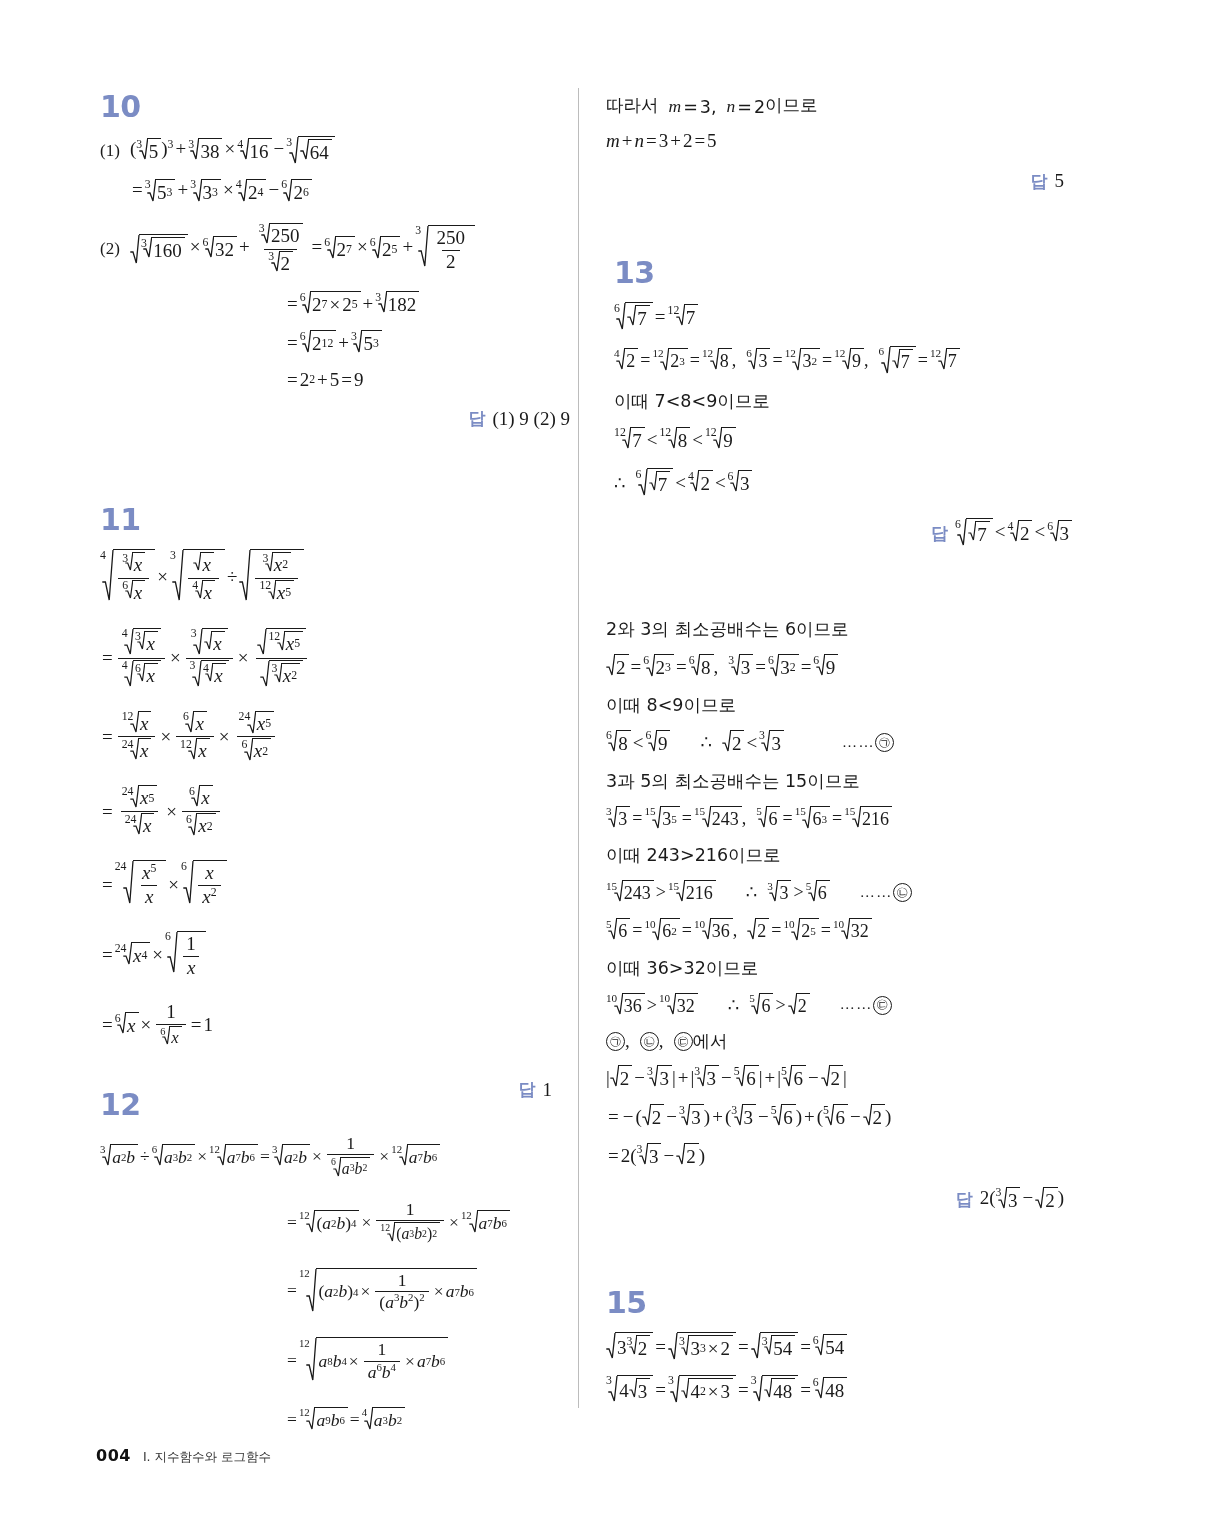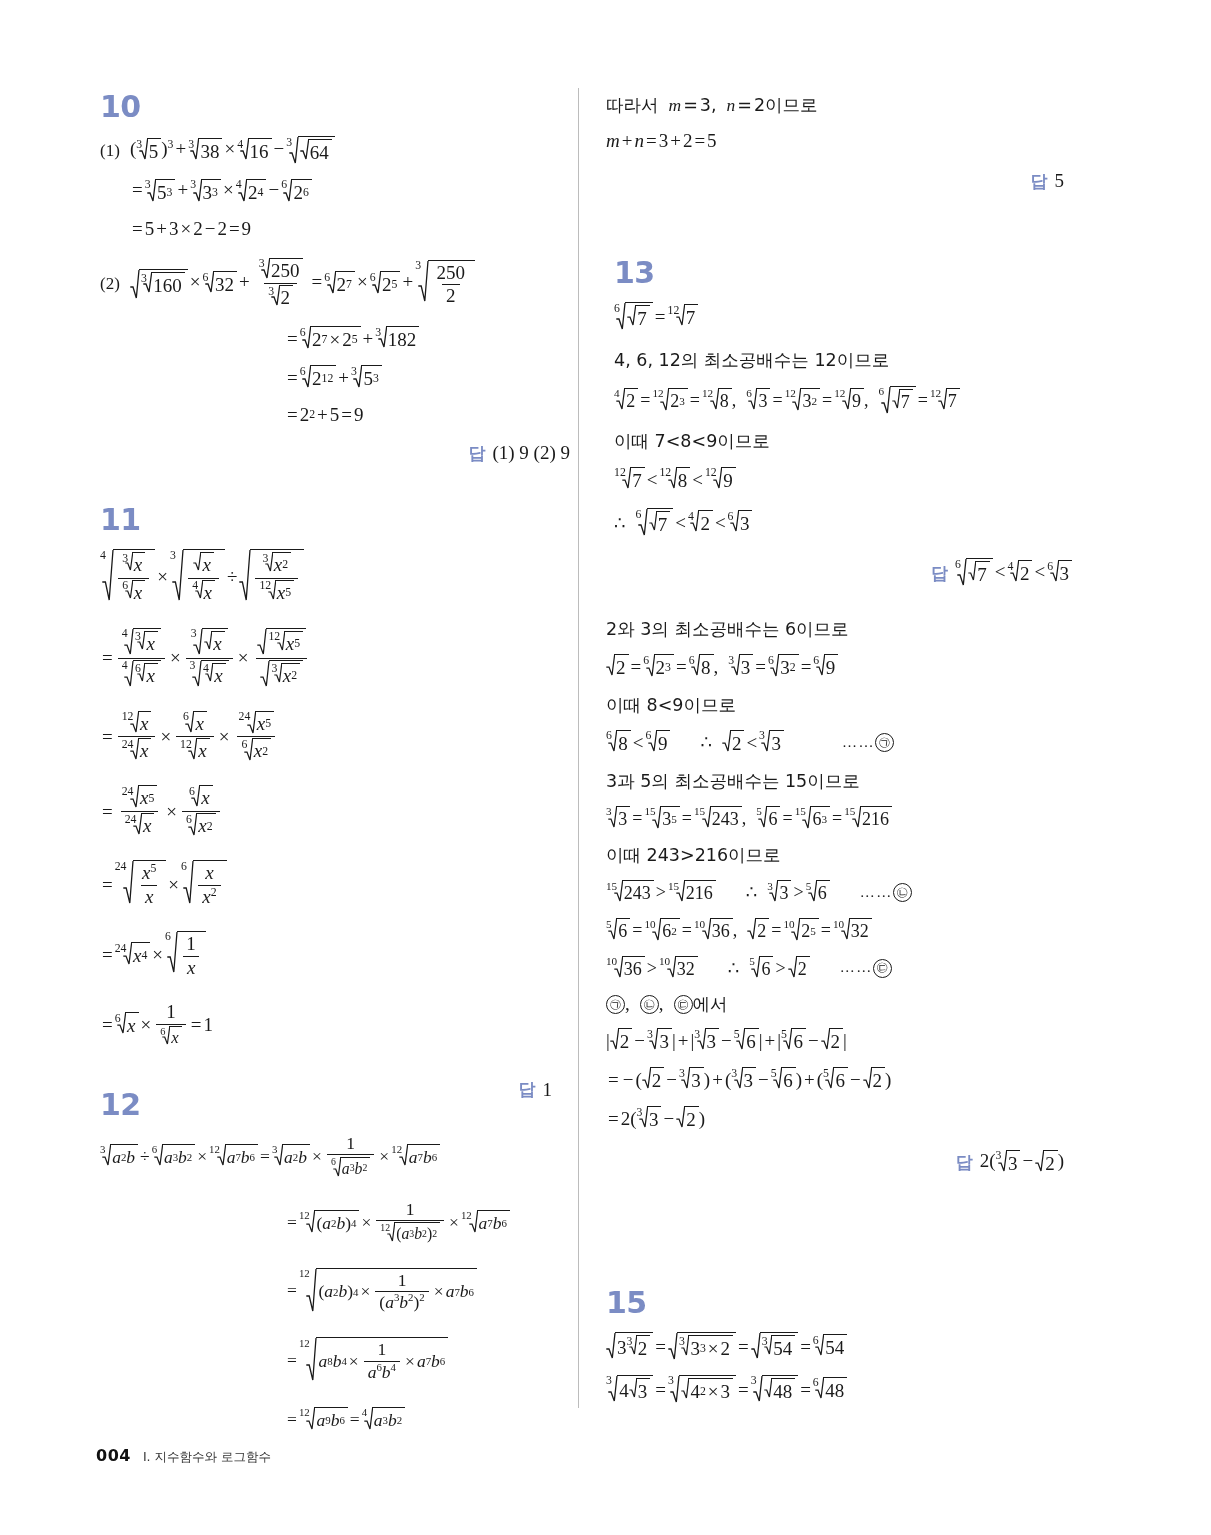--- a/index.html
+++ b/index.html
@@ -30,21 +30,21 @@
   .block{position:absolute;}
 
   
   .ml{
     font-size:19px;line-height:1.15;white-space:nowrap;
     margin:0 0 13px 0;display:flex;align-items:center;
     font-family:"Liberation Serif", serif;
   }
   .ml.tall{margin-bottom:16px;}
   .ko{font-family:"DejaVu Sans", sans-serif;font-size:17.5px;}
-  .ko-line{margin:0 0 13px 0;font-family:"DejaVu Sans", sans-serif;font-size:17.5px;white-space:nowrap;display:flex;align-items:center;}
+  .ko-line{margin:0 0 13px 0;font-family:"DejaVu Sans", sans-serif;font-size:17.5px;white-space:nowrap;display:flex;align-items:flex-end;}
   .lbl{display:inline-block;width:30px;font-size:17px;flex:none;}
   .ind{display:inline-block;flex:none;}
 
   
   i.v{font-style:italic;font-family:"Liberation Serif",serif;}
 
   
   .ansrow{
     display:flex;justify-content:flex-end;align-items:center;
     font-size:19px;margin-top:4px;
@@ -213,24 +213,20 @@
                   <svg viewBox="0 0 9 23" preserveAspectRatio="none">
                     <path d="M0.3 14 L3 14 L6 22 L8.6 1" fill="none" stroke="#1a1a1a" stroke-width="1.3"></path>
                   </svg>
                 </span>
                 <span class="rad-cont">2<sup>6</sup></span>
               </span>
             </span>
         </span>
       </div>
 
-      <div class="ml">
-        <span class="lbl"></span>
-        <span class="ind"><span class="op">=</span>5<span class="op">+</span>3<span class="op">×</span>2<span class="op">−</span>2<span class="op">=</span>9</span>
-      </div>
 
       <div class="ml tall" style="margin-top:18px;">
         <span class="lbl">(2)</span>
         <span class="ind">
           <span class="rad">
               <span class="rad-body">
                 <span class="rad-sign" style="width:10px;height:30px">
                   <svg viewBox="0 0 10 30" preserveAspectRatio="none">
                     <path d="M0.3 18 L3 18 L6.3 29 L9 1" fill="none" stroke="#1a1a1a" stroke-width="1.3"></path>
                   </svg>
@@ -1229,23 +1225,20 @@
               <span class="rad-sign" style="width:9px;height:22px">
                 <svg viewBox="0 0 9 22" preserveAspectRatio="none">
                   <path d="M0.3 13 L3 13 L6 21 L8.6 1" fill="none" stroke="#1a1a1a" stroke-width="1.25"></path>
                 </svg>
               </span>
               <span class="rad-cont">7</span>
             </span>
           </span>
       </div>
 
-      <div class="ko-line" style="margin-top:16px;">
-        <span class="ko">4, 6, 12의 최소공배수는 12이므로</span>
-      </div>
 
       <div class="ml" style="margin-top:14px;font-size:18px;">
         <span class="rad">
             <span class="rad-idx">4</span>
             <span class="rad-body">
               <span class="rad-sign" style="width:9px;height:22px">
                 <svg viewBox="0 0 9 22" preserveAspectRatio="none">
                   <path d="M0.3 13 L3 13 L6 21 L8.6 1" fill="none" stroke="#1a1a1a" stroke-width="1.25"></path>
                 </svg>
               </span>
@@ -1788,20 +1781,23 @@
               <span class="rad-sign" style="width:9px;height:22px">
                 <svg viewBox="0 0 9 22" preserveAspectRatio="none">
                   <path d="M0.3 13 L3 13 L6 21 L8.6 1" fill="none" stroke="#1a1a1a" stroke-width="1.25"></path>
                 </svg>
               </span>
               <span class="rad-cont">32</span>
             </span>
           </span>
       </div>
 
+      <div class="ko-line" style="margin-top:13px;">
+        <span class="ko">이때 36&gt;32이므로</span>
+      </div>
 
       <div class="ml" style="margin-top:13px;font-size:18px;">
         <span class="rad">
             <span class="rad-idx">10</span>
             <span class="rad-body">
               <span class="rad-sign" style="width:9px;height:22px">
                 <svg viewBox="0 0 9 22" preserveAspectRatio="none">
                   <path d="M0.3 13 L3 13 L6 21 L8.6 1" fill="none" stroke="#1a1a1a" stroke-width="1.25"></path>
                 </svg>
               </span>

